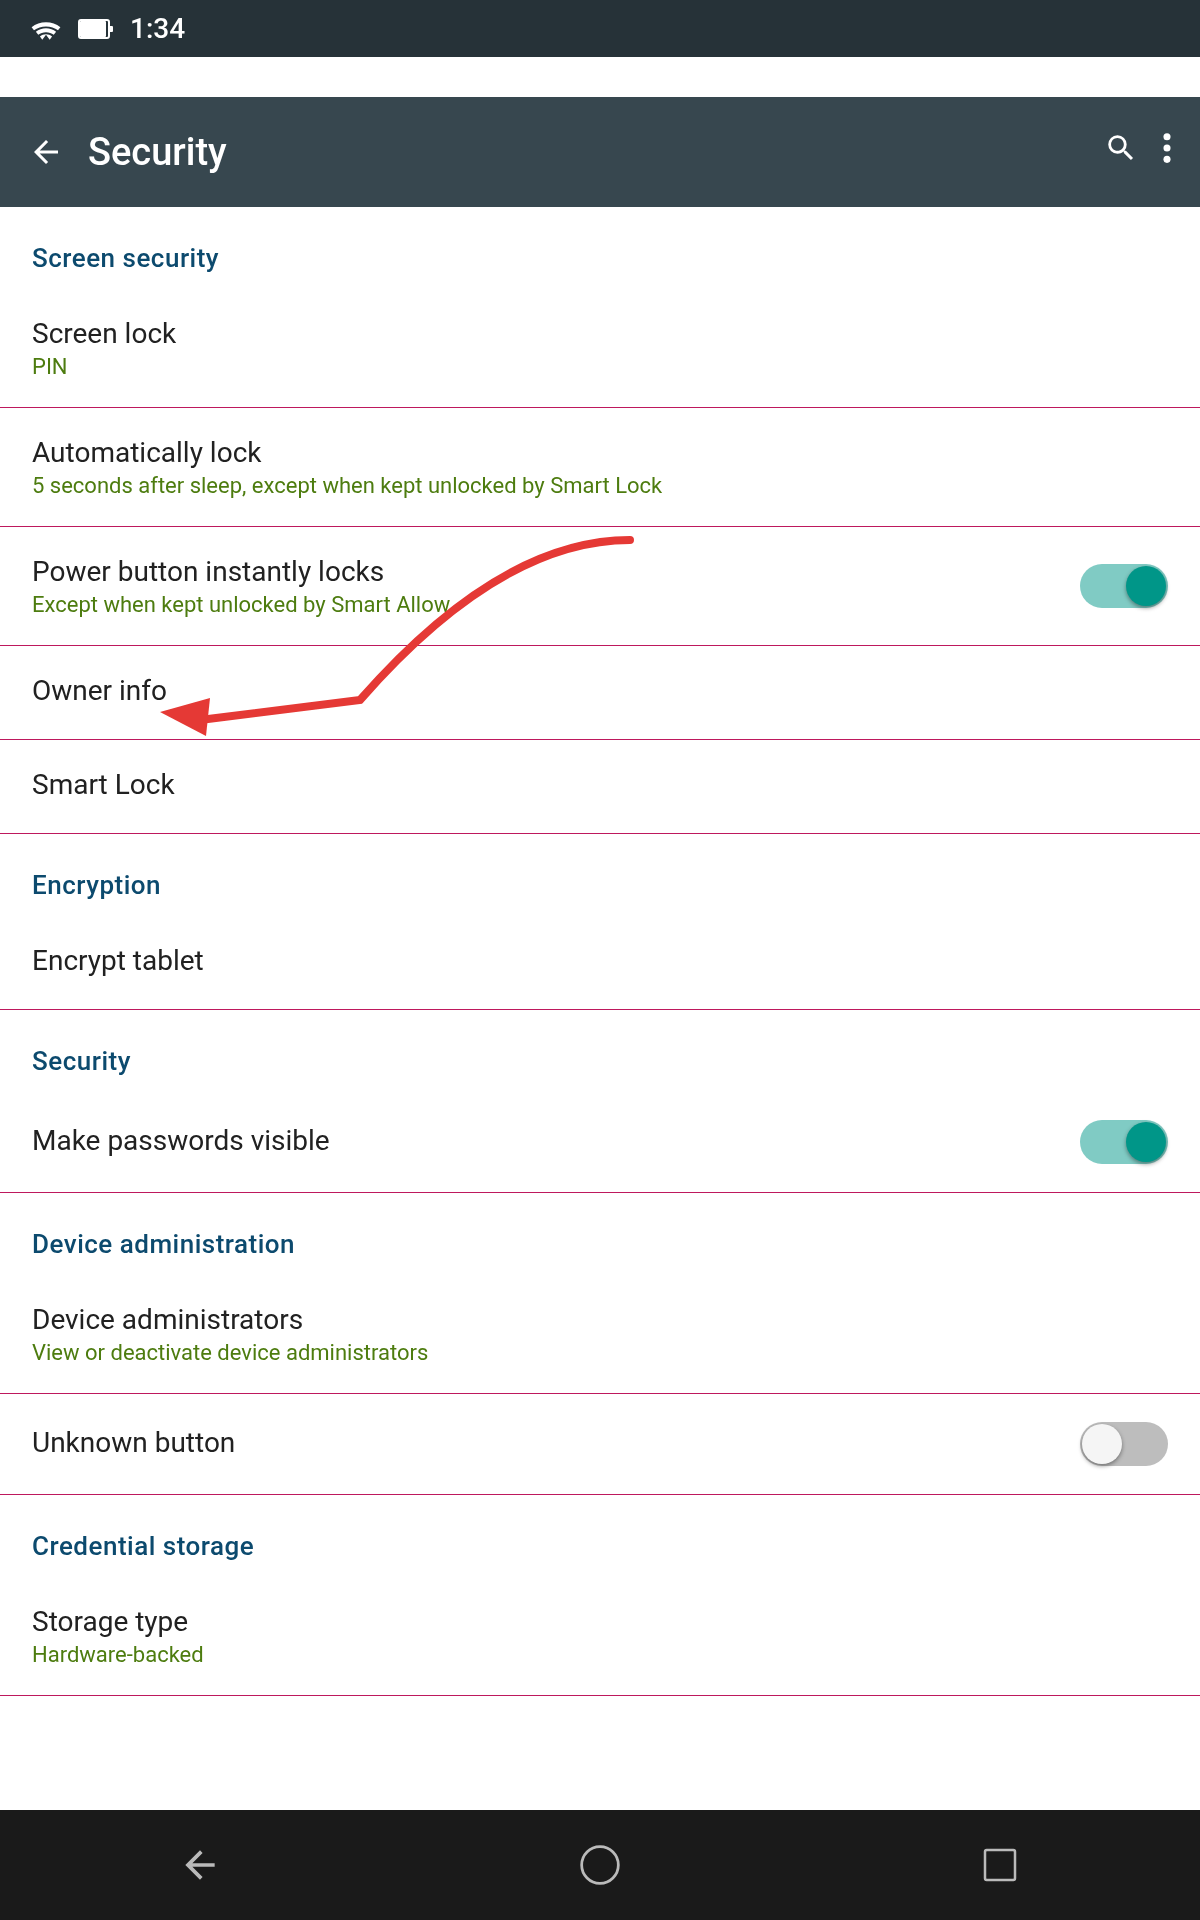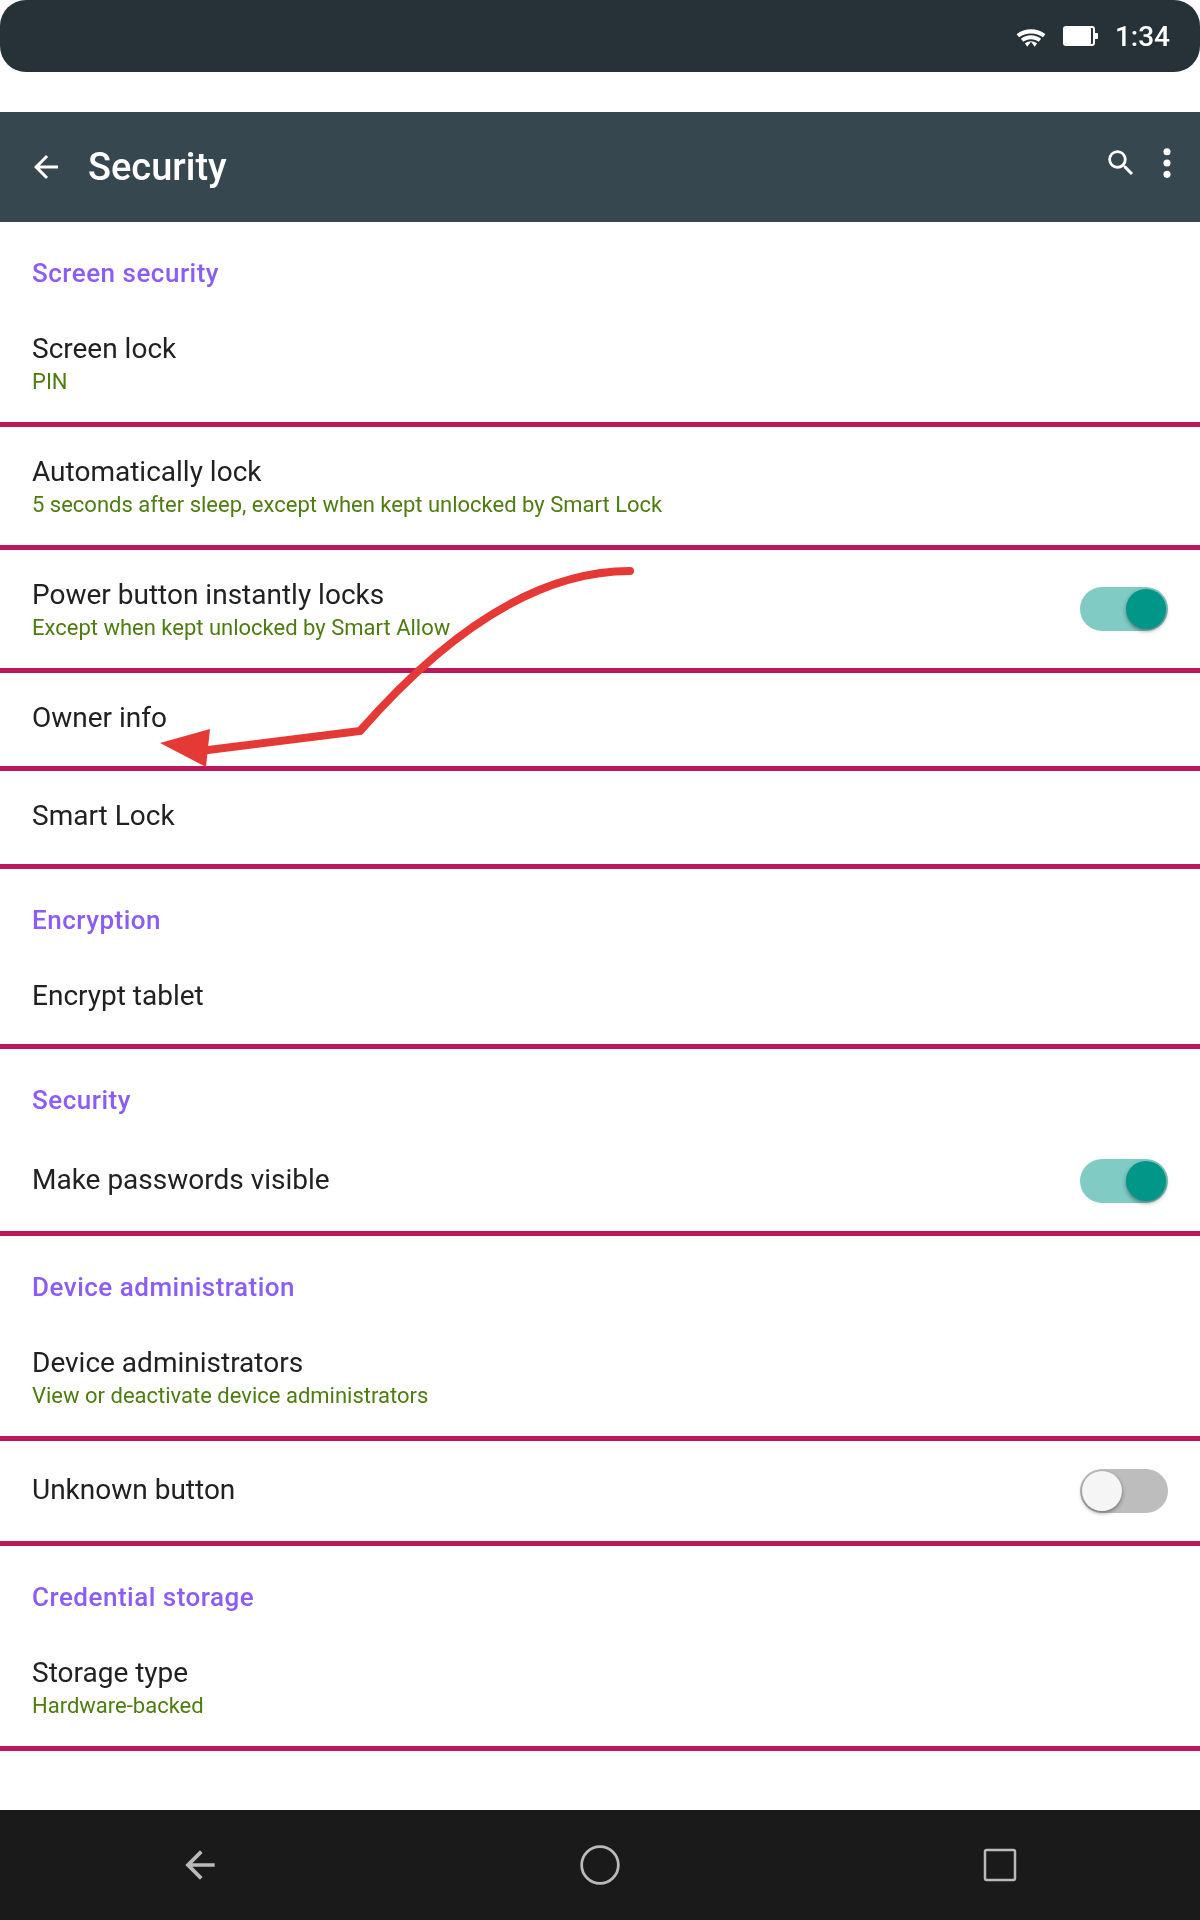--- a/index.html
+++ b/index.html
@@ -7,27 +7,25 @@
       font-family: 'Roboto', Arial, sans-serif;
       background: #fff;
       width: 1200px;
       min-height: 1920px;
       overflow-x: hidden;
     }
 
     
     .status-bar {
       background: #263238;
-      height: 72px;
-      display: flex;
-      align-items: center;
-      justify-content: flex-end;
+      height: 57px;
+      display: flex;
+      align-items: center;
       padding: 0 30px;
       gap: 20px;
-      border-radius: 26px;
     }
     .status-bar-icons {
       display: flex;
       align-items: center;
       gap: 16px;
     }
     .status-time {
       color: #fff;
       font-size: 28px;
       font-weight: 500;
@@ -79,28 +77,28 @@
     
     .content {
       background: #fff;
     }
 
     
     .section-header {
       padding: 36px 32px 16px 32px;
       font-size: 26px;
       font-weight: 500;
-      color: #8b5cf6;
+      color: #0c4a6e;
       letter-spacing: 0.5px;
     }
 
     
     .settings-item {
       padding: 28px 32px;
-      border-bottom: 5px solid #be185d;
+      border-bottom: 1px solid #be185d;
       display: flex;
       align-items: center;
       justify-content: center;
       cursor: pointer;
       min-height: 90px;
     }
     .settings-item-text {
       flex: 1;
     }
     .settings-item-title {

